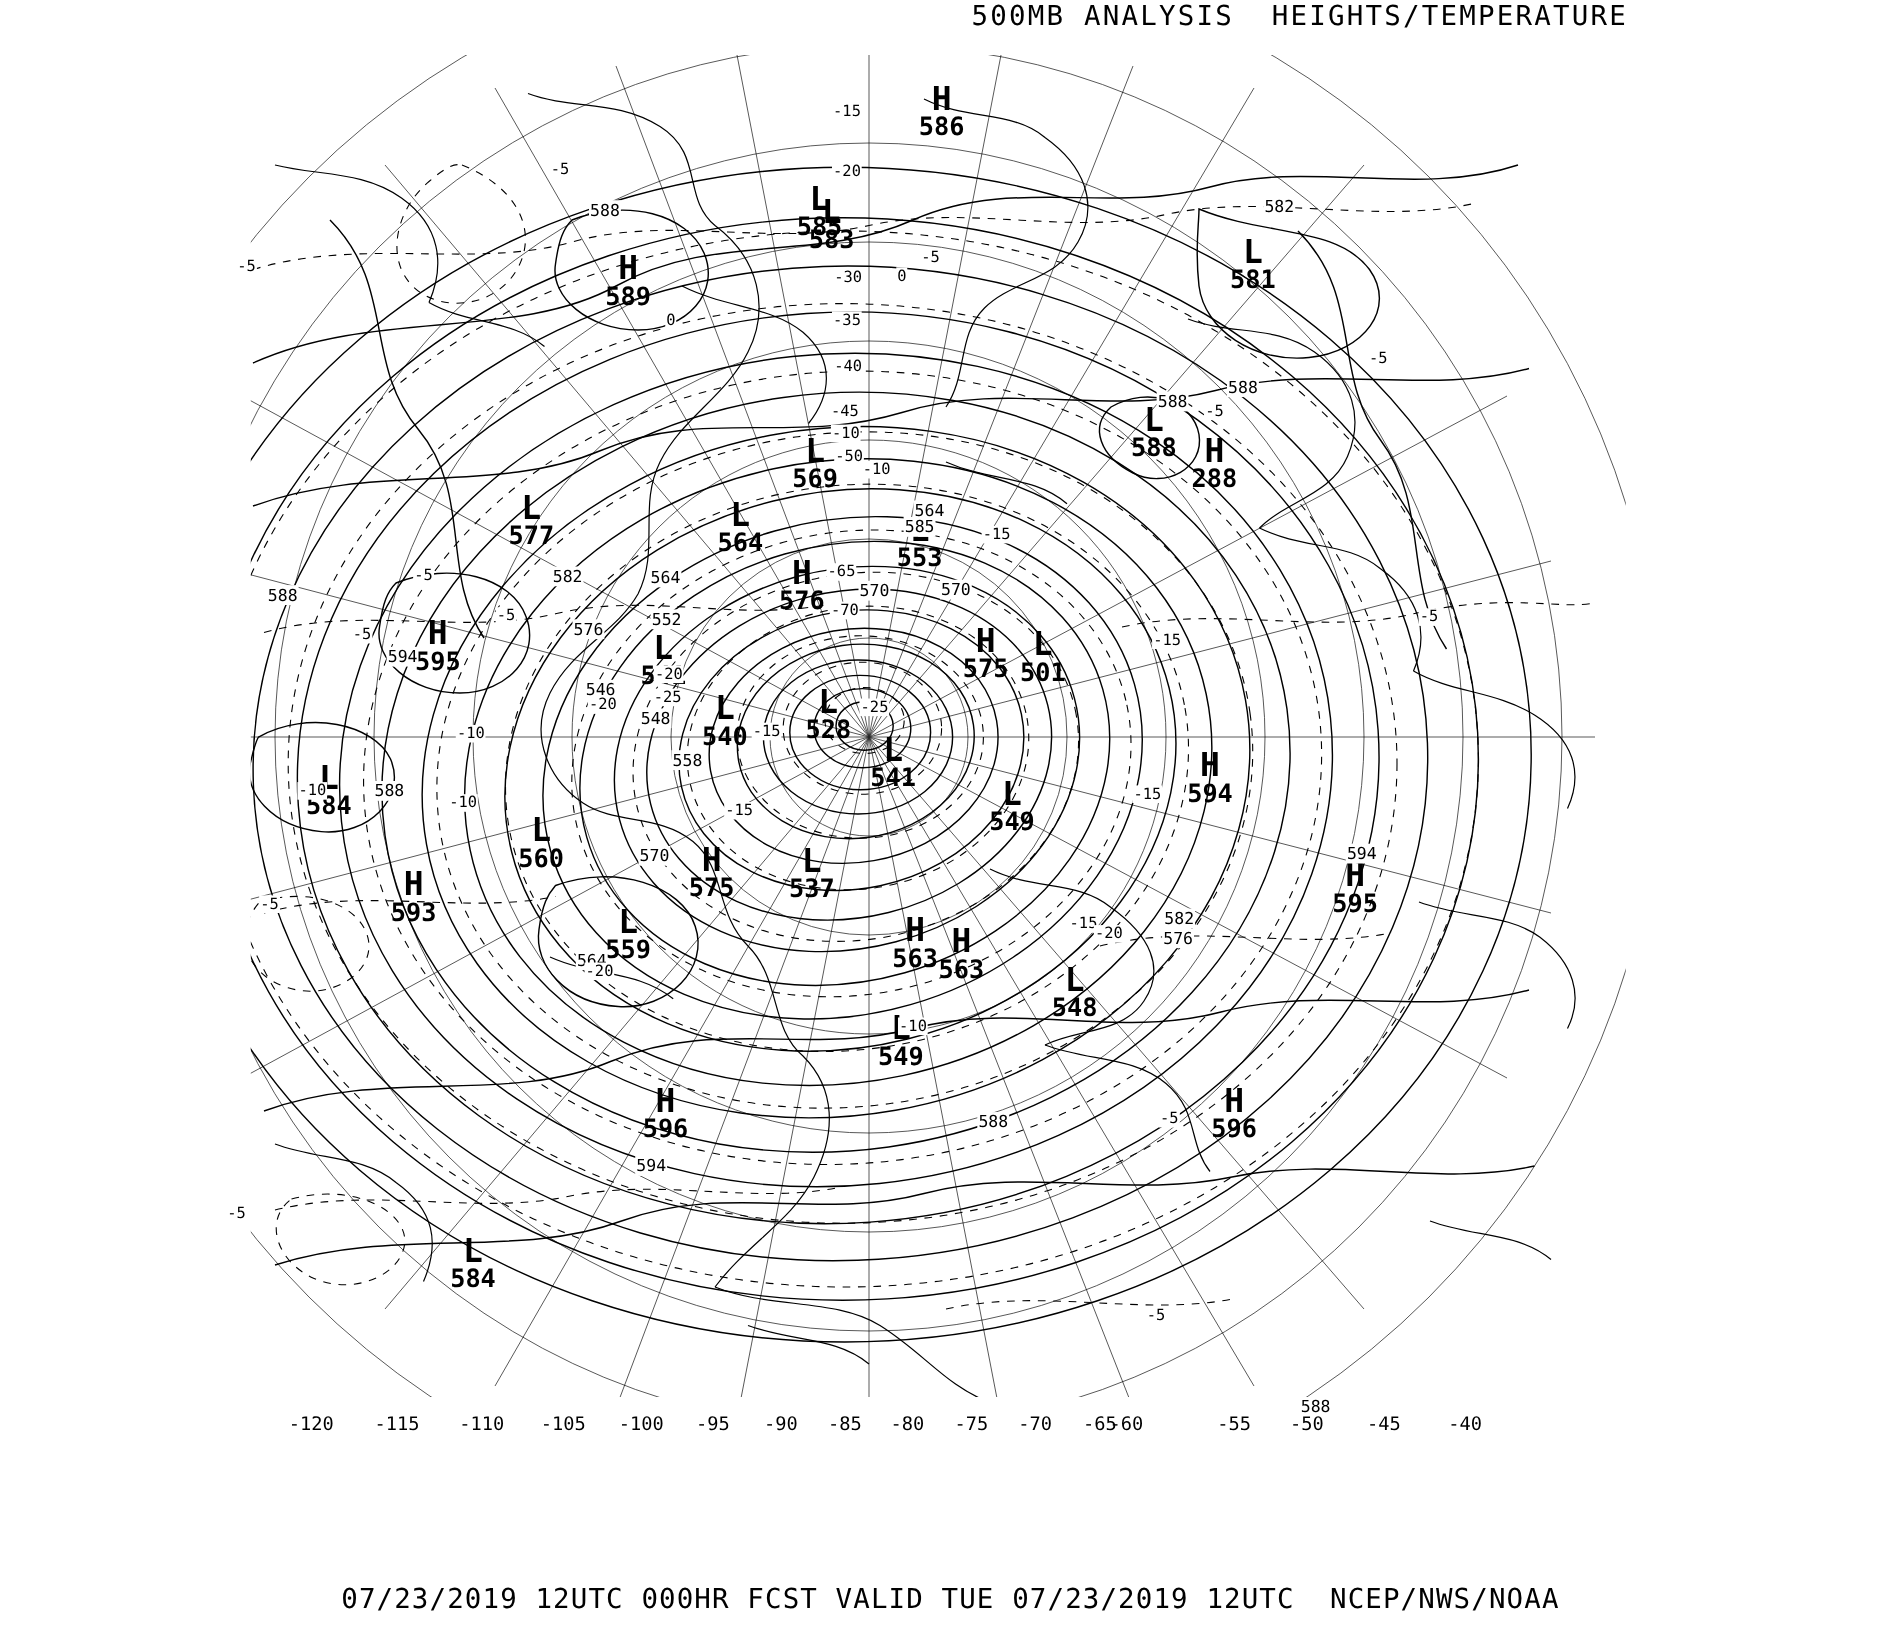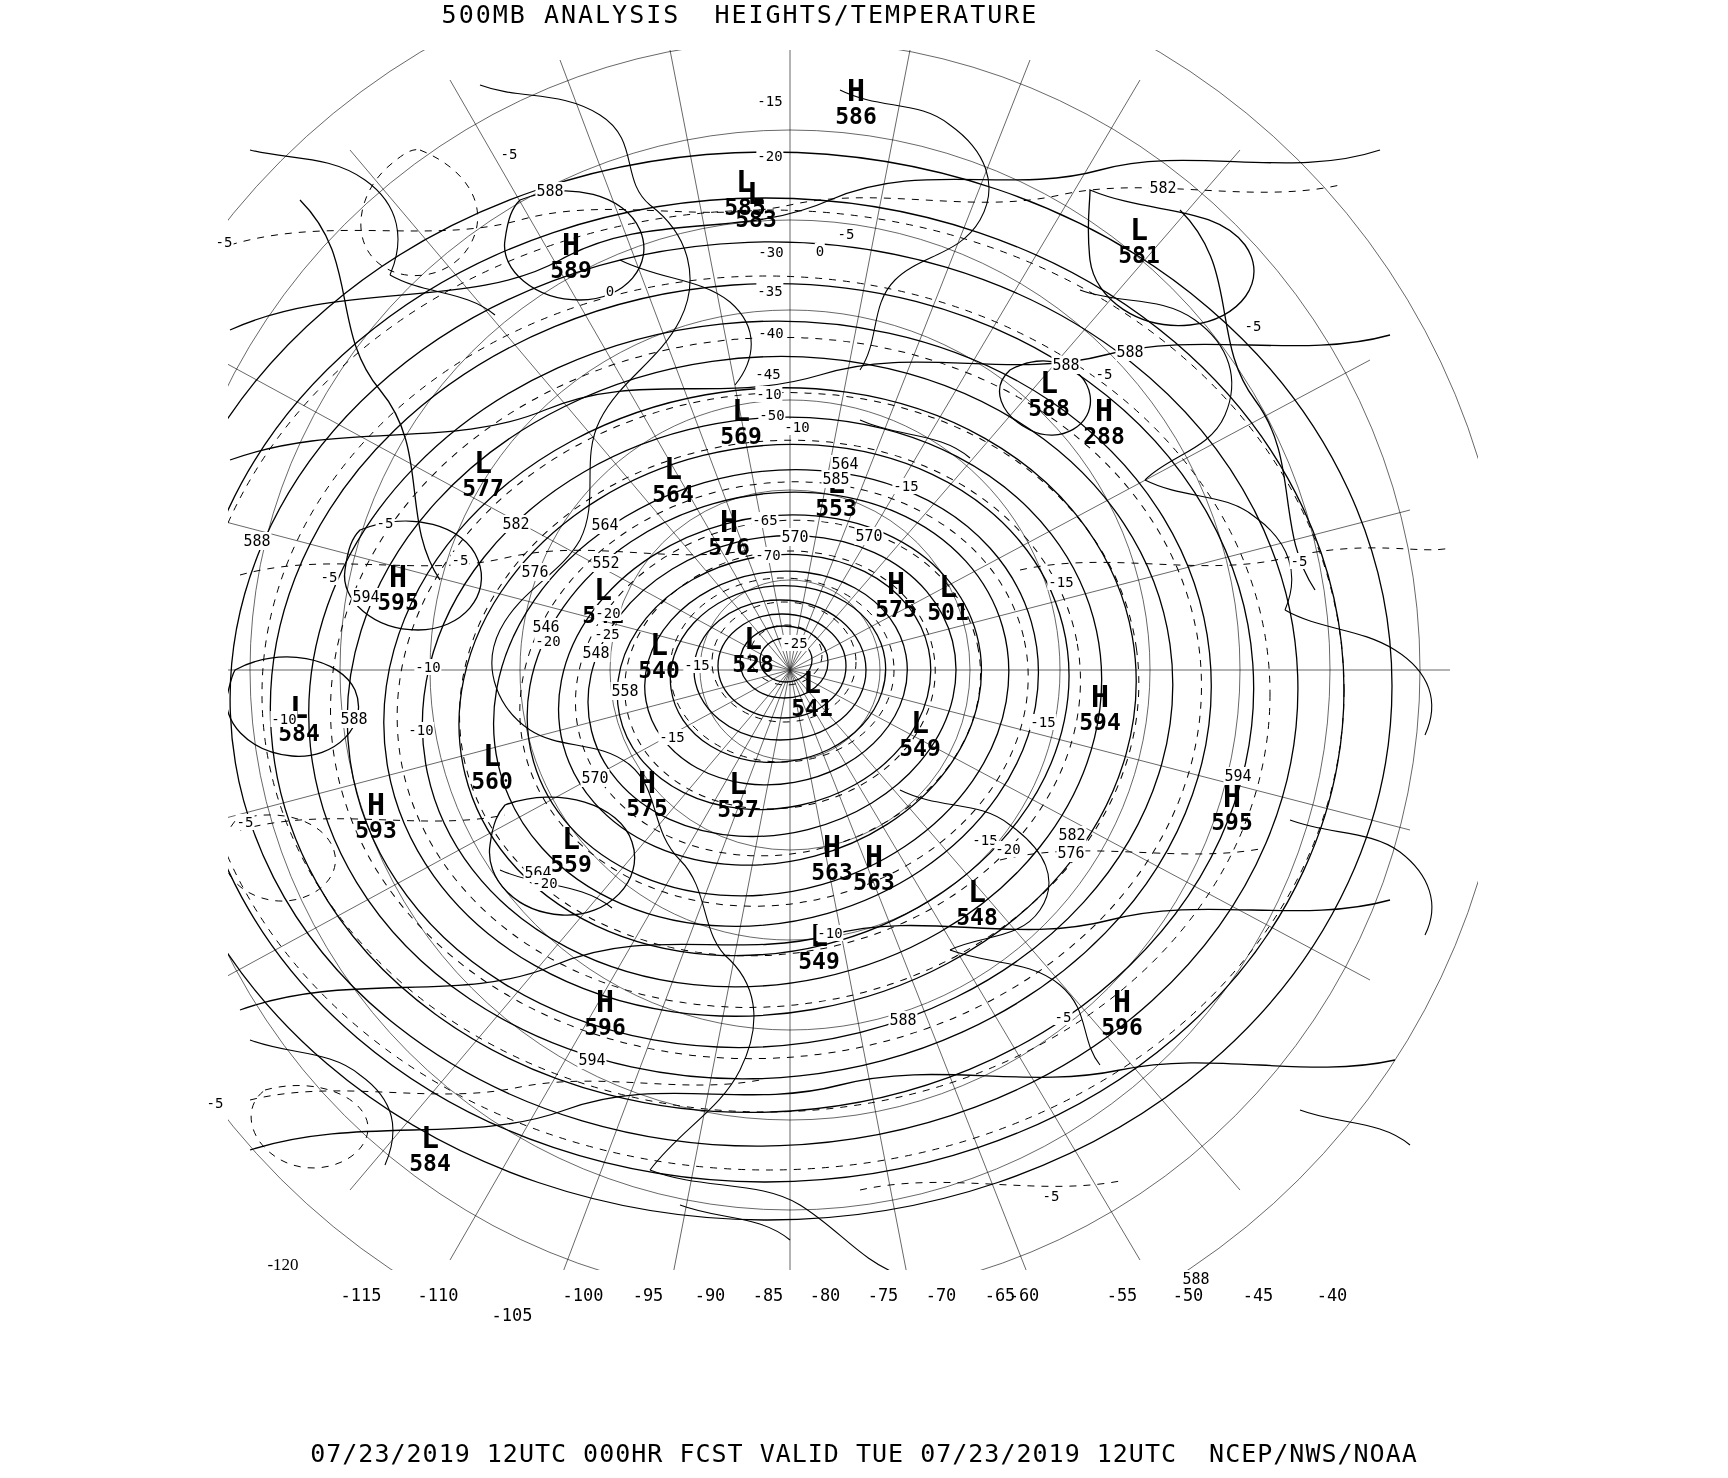--- a/index.html
+++ b/index.html
@@ -18,21 +18,21 @@
   #chart-root {
     position: relative;
     width: 1728px;
     height: 1478px;
   }
   .title {
     position: absolute;
     top: 0px;
     left: 0;
     width: 1480px;
-    text-align: center;
+    text-align: right;
     font-family: "DejaVu Sans Mono", monospace;
     font-size: 25px;
     letter-spacing: 2px;
     white-space: pre;
   }
   .footer {
     position: absolute;
     bottom: 10px;
     left: 0;
     width: 1728px;
@@ -445,24 +445,24 @@
     <div class="templabel" style="left:545px; top:853px;">-20</div>
     <div class="templabel" style="left:1043px; top:692px;">-15</div>
     <div class="templabel" style="left:985px; top:810px;">-15</div>
     <div class="templabel" style="left:1008px; top:819px;">-20</div>
     <div class="templabel" style="left:830px; top:903px;">-10</div>
     <div class="templabel" style="left:1063px; top:987px;">-5</div>
     <div class="templabel" style="left:215px; top:1073px;">-5</div>
     <div class="templabel" style="left:1051px; top:1166px;">-5</div>
     <div class="templabel" style="left:284px; top:689px;">-10</div>
 
-    <div class="lonlabel" style="left:283px; top:1235px;font-family:Liberation Serif, serif;">-120</div>
+    <div class="lonlabel" style="left:283px; top:1265px;">-120</div>
     <div class="lonlabel" style="left:361px; top:1265px;">-115</div>
     <div class="lonlabel" style="left:438px; top:1265px;">-110</div>
-    <div class="lonlabel" style="left:512px; top:1265px;margin-top:20px;">-105</div>
+    <div class="lonlabel" style="left:512px; top:1265px;">-105</div>
     <div class="lonlabel" style="left:583px; top:1265px;">-100</div>
     <div class="lonlabel" style="left:648px; top:1265px;">-95</div>
     <div class="lonlabel" style="left:710px; top:1265px;">-90</div>
     <div class="lonlabel" style="left:768px; top:1265px;">-85</div>
     <div class="lonlabel" style="left:825px; top:1265px;">-80</div>
     <div class="lonlabel" style="left:883px; top:1265px;">-75</div>
     <div class="lonlabel" style="left:941px; top:1265px;">-70</div>
     <div class="lonlabel" style="left:1000px; top:1265px;">-65</div>
     <div class="lonlabel" style="left:1024px; top:1265px;">-60</div>
     <div class="lonlabel" style="left:1122px; top:1265px;">-55</div>

